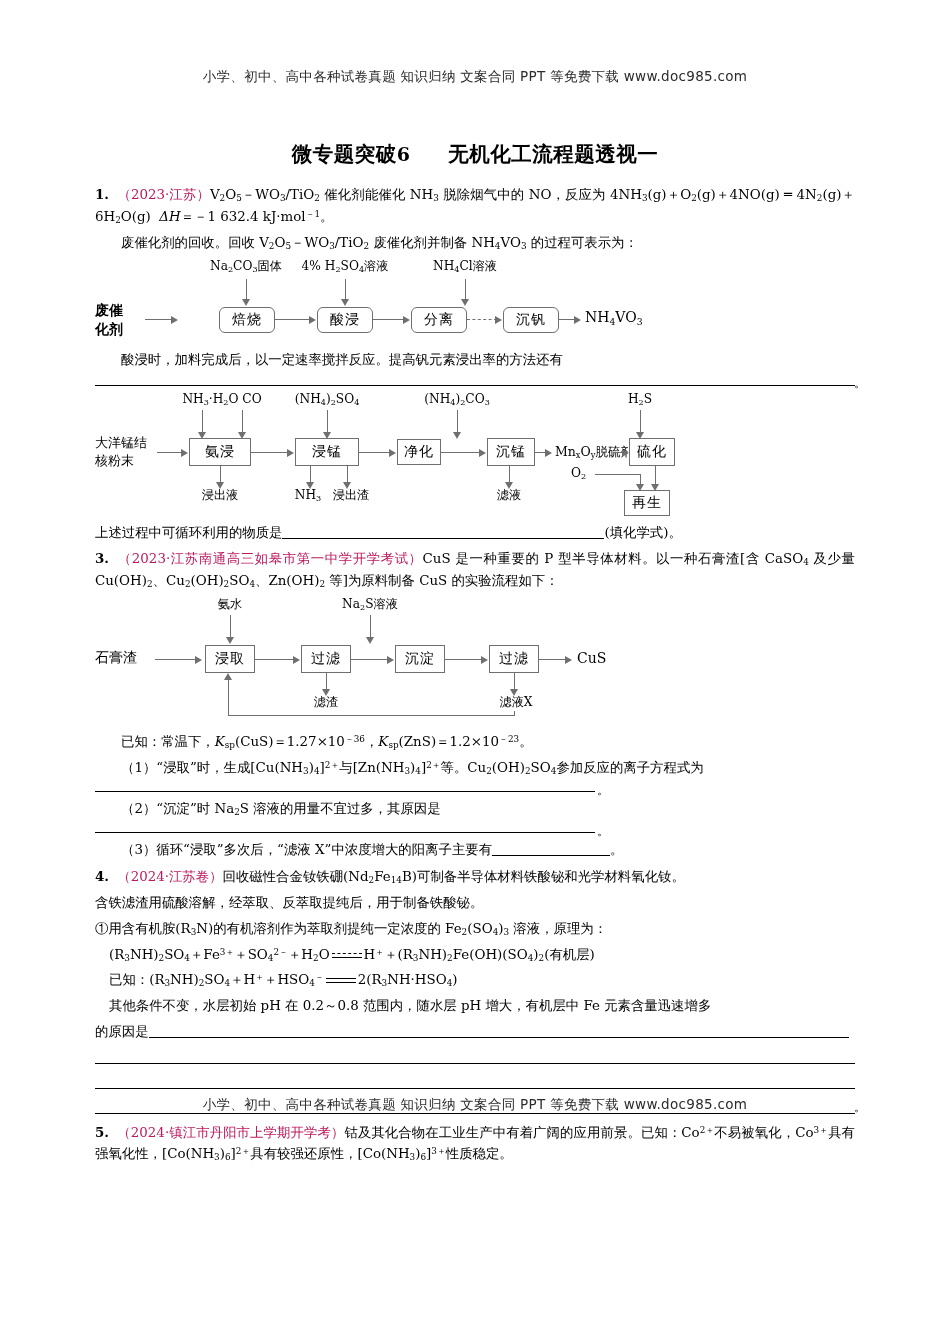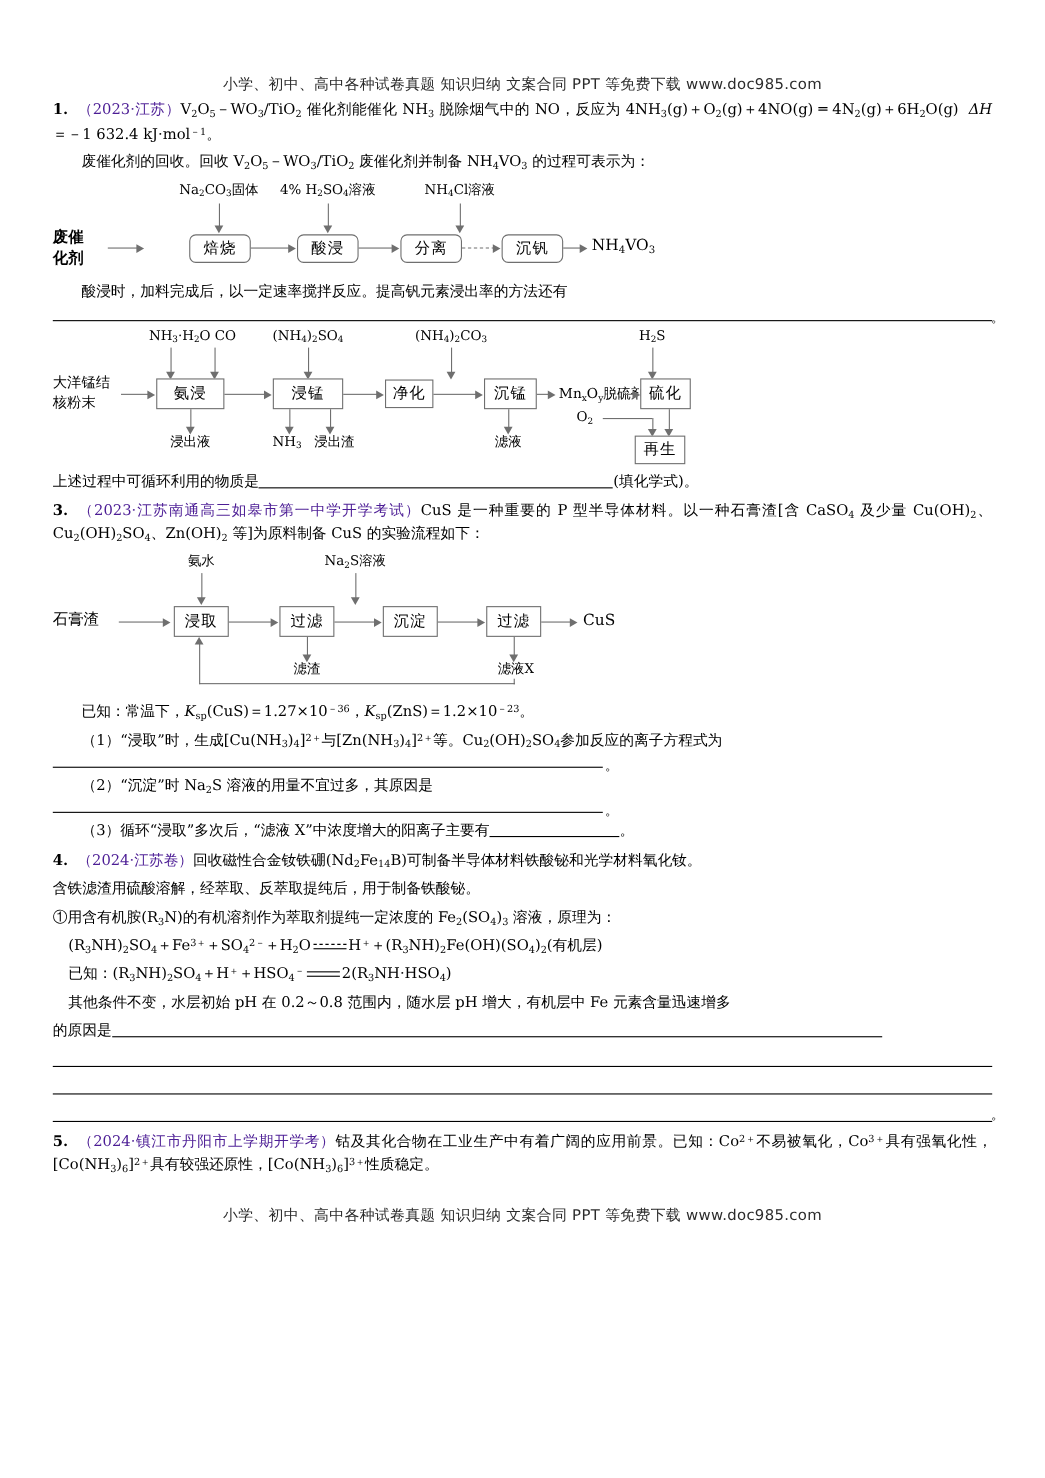--- a/index.html
+++ b/index.html
@@ -7,21 +7,21 @@
     width:950px;height:1344px;
     font-family:"DejaVu Serif","Liberation Serif",serif;
     color:#000;
     position:relative;
     overflow:hidden;
   }
   .page{
     position:relative;
     width:950px;height:1140px;
     box-sizing:border-box;
-    padding:0 48px;
+    padding:0 95px;
   }
   .watermark{
     text-align:center;
     font-family:"DejaVu Sans","Liberation Sans",sans-serif;
     font-size:13.5px;
     color:#2b2b2b;
     letter-spacing:.3px;
   }
   .wm-top{padding-top:68px;}
   .wm-bottom{position:absolute;left:0;right:0;bottom:26px;}
@@ -39,21 +39,21 @@
 
   p{margin:0;padding:0;}
   .q{
     font-size:13.4px;
     line-height:1.62;
     text-align:justify;
     margin-top:4px;
   }
   .indent{text-indent:26px;}
   .qnum{font-weight:bold;padding-right:4px;}
-  .src{color:#4c1d95;}
+  .src{color:#be185d;}
   sub{font-size:.66em;vertical-align:-.28em;}
   sup{font-size:.66em;vertical-align:.42em;}
   i{font-style:italic;}
   .blank-inline{
     display:inline-block;
     border-bottom:1px solid #000;
     vertical-align:-2px;
   }
   .rule{
     border-bottom:1px solid #000;
@@ -107,20 +107,23 @@
   .eqarrow:after{top:7px;}
   .eqarrow.dashtop:before{background:none;border-top:1px dashed #000;}
 </style>
 </head>
 <body>
 
 <div class="page">
 
   <div class="watermark wm-top">小学、初中、高中各种试卷真题 知识归纳 文案合同 PPT 等免费下载   www.doc985.com</div>
 
+  <div class="title">
+    <span>微专题突破</span><span class="num">6</span><span class="gap"></span><span>无机化工流程题透视一</span>
+  </div>
 
   <p class="q">
     <span class="qnum">1.</span>
     <span class="src">（2023·江苏）</span><span>V<sub>2</sub>O<sub>5</sub>－WO<sub>3</sub>/TiO<sub>2</sub> 催化剂能催化 NH<sub>3</sub> 脱除烟气中的 NO，反应为 4NH<sub>3</sub>(g)＋O<sub>2</sub>(g)＋4NO(g) ═ 4N<sub>2</sub>(g)＋6H<sub>2</sub>O(g)&nbsp; <i>ΔH</i>＝－1 632.4 kJ·mol<sup>－1</sup>。</span>
   </p>
   <p class="q indent">
     废催化剂的回收。回收 V<sub>2</sub>O<sub>5</sub>－WO<sub>3</sub>/TiO<sub>2</sub> 废催化剂并制备 NH<sub>4</sub>VO<sub>3</sub> 的过程可表示为：
   </p>
 
   <div class="flow" style="height:86px;">

